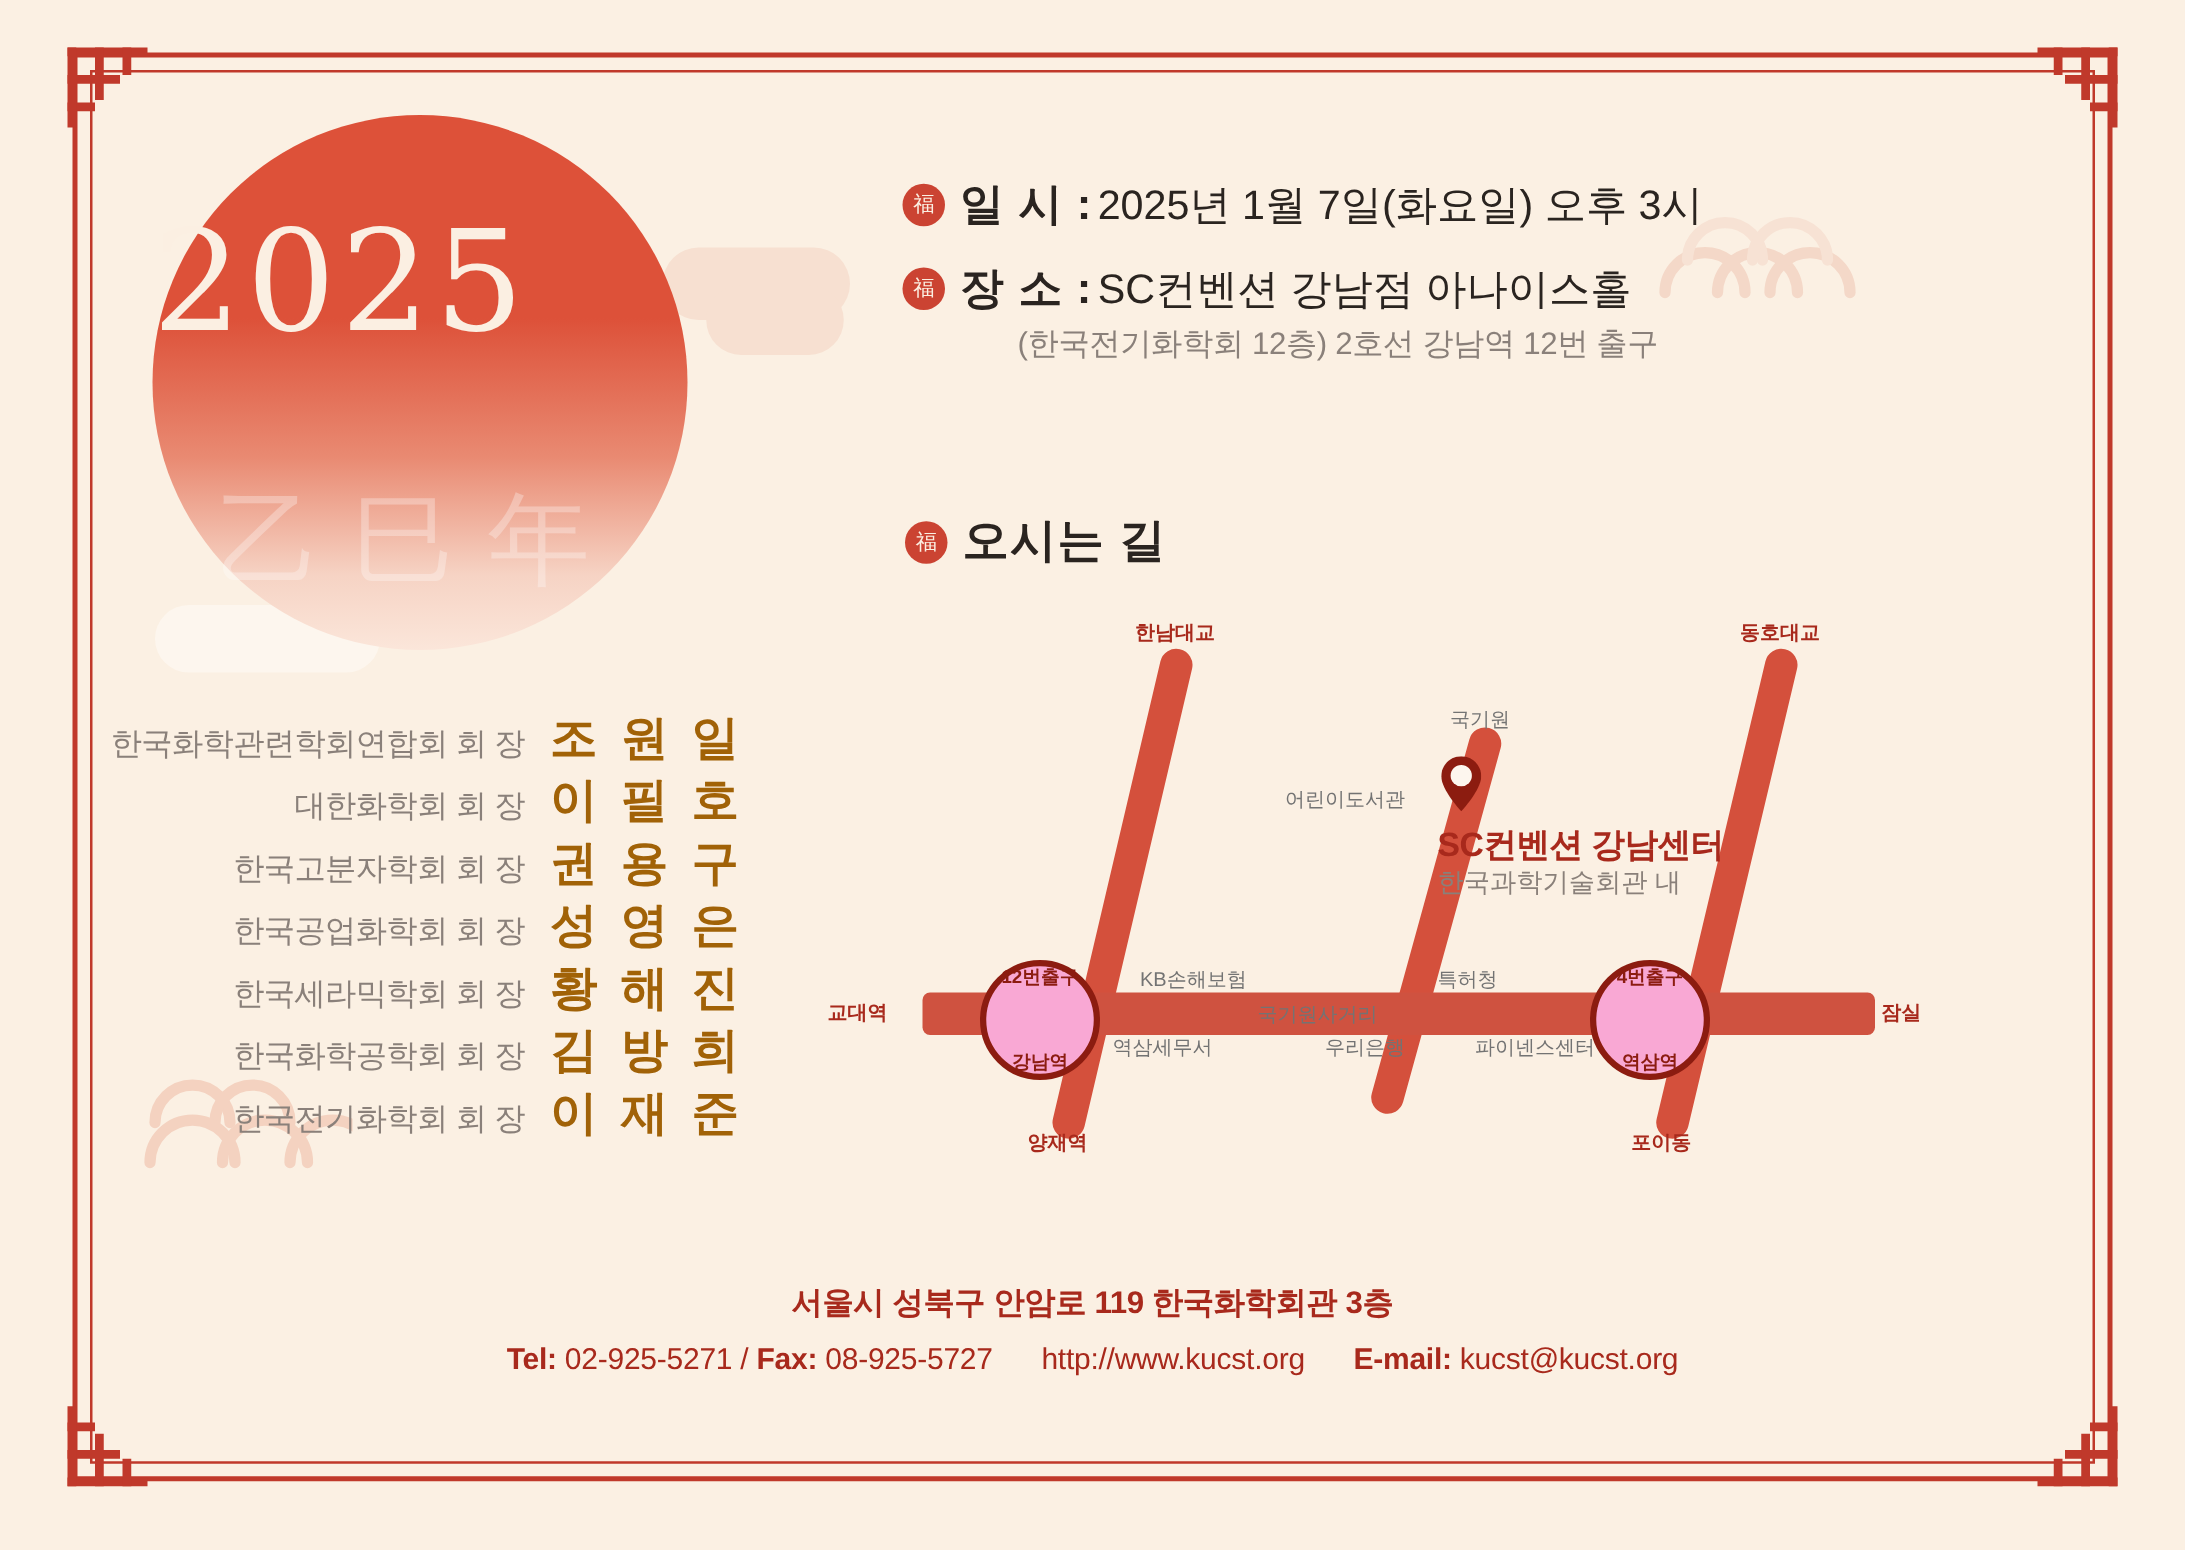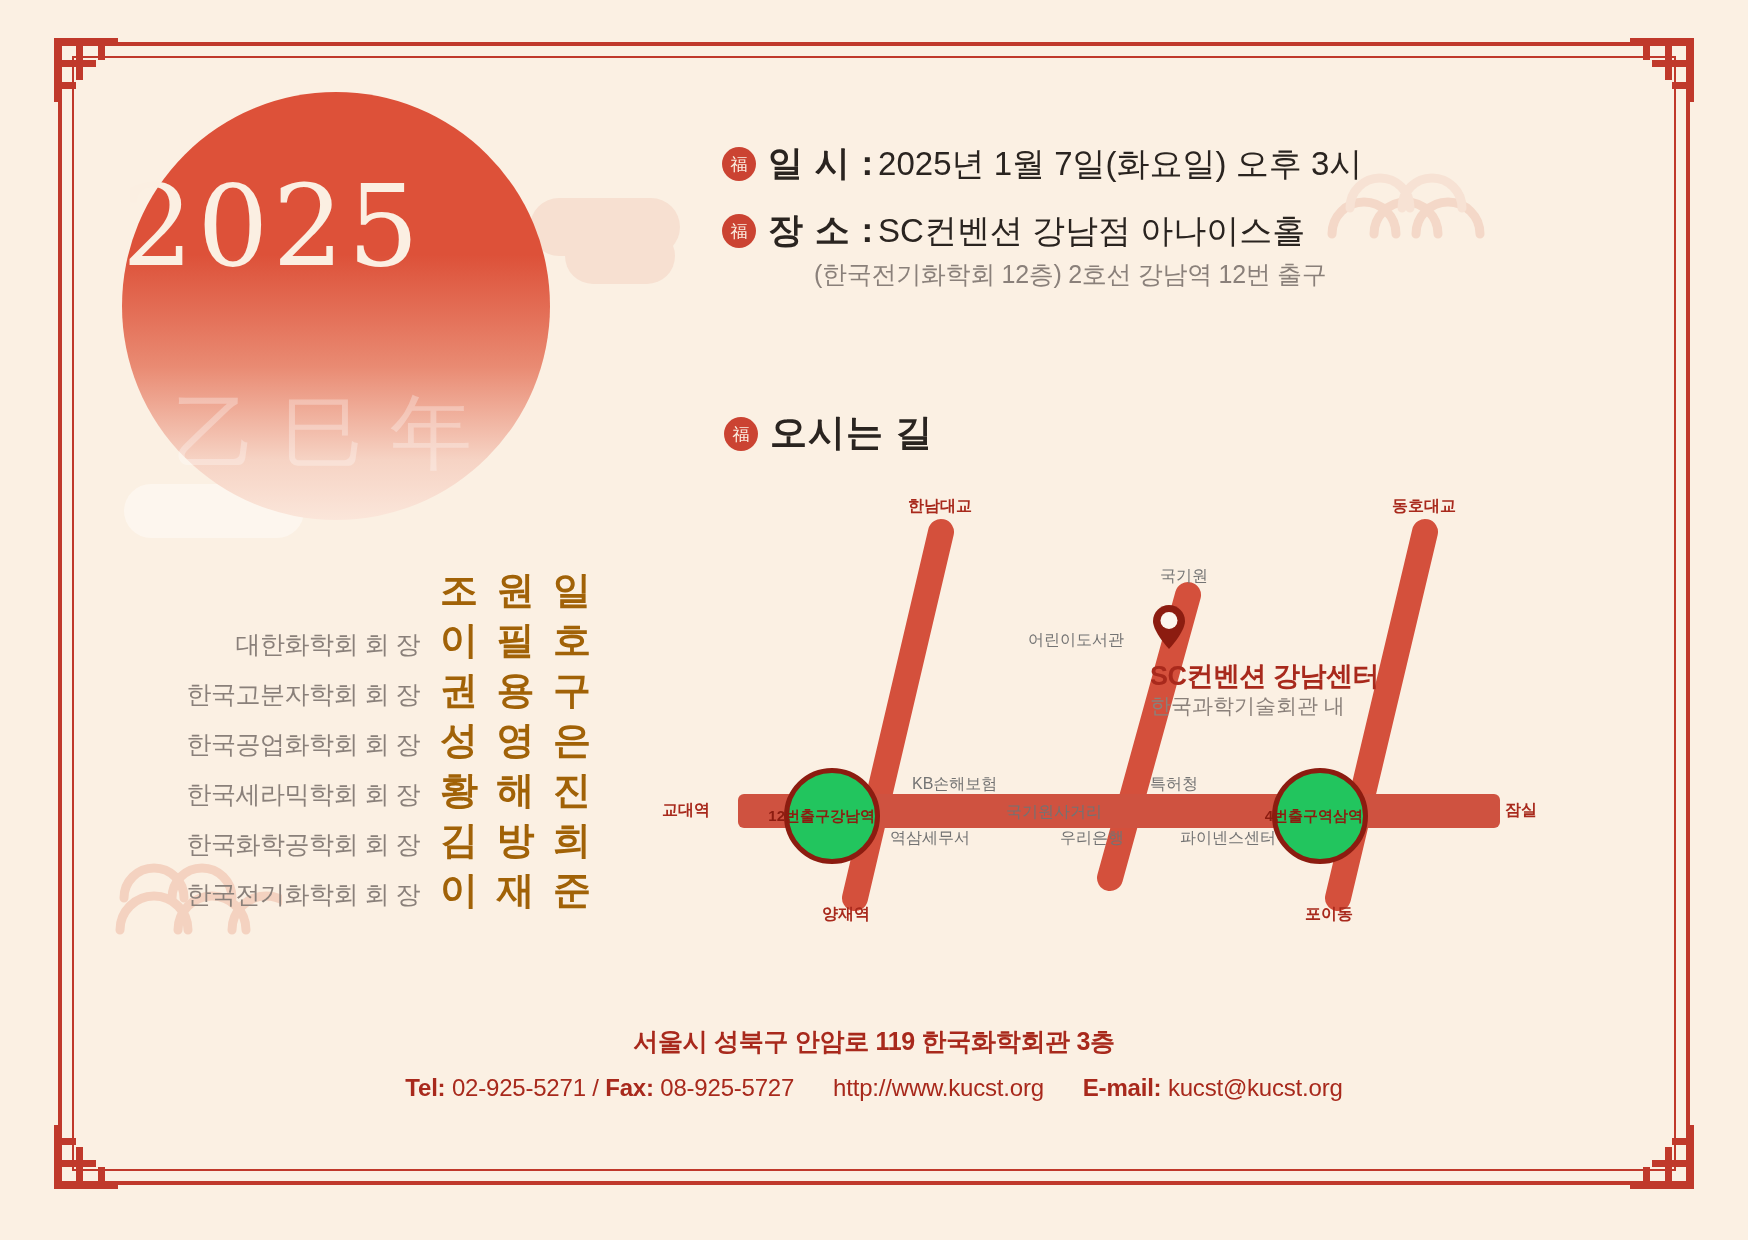--- a/index.html
+++ b/index.html
@@ -113,22 +113,22 @@
   .map{position:absolute; left:650px; top:480px; width:880px; height:470px;}
   .road{position:absolute; background:#d4503c; border-radius:20px;}
   .road-main{
     left:88px; top:314px; width:762px; height:34px;
     background:#cf5240; border-radius:6px;
   }
   .map-label{position:absolute; font-size:16px; color:#737373; white-space:nowrap;}
   .map-label.red{color:#a8291c; font-weight:700;}
   .station{
     position:absolute; width:86px; height:86px; border-radius:50%;
-    background:#22c55e; border:5px solid #8c1c10;
-    display:flex; flex-direction:row; align-items:center; justify-content:flex-end;
+    background:#f9a8d4; border:5px solid #8c1c10;
+    display:flex; flex-direction:column; align-items:center; justify-content:space-between;
     line-height:1.22;
   }
   .station span{font-size:15px; font-weight:700; color:#8c1c10; white-space:nowrap;}
   .pin{position:absolute; width:32px; height:44px;}
   .venue-title{
     position:absolute; font-size:27px; font-weight:700; color:#a8291c;
     white-space:nowrap; letter-spacing:-.5px;
   }
   .venue-sub{
     position:absolute; font-size:21px; color:#8a807a; white-space:nowrap;
@@ -242,20 +242,21 @@
   </div>
 
   <div class="route-head">
     <div class="bok">福</div>
     <div class="rh-text">오시는 길</div>
   </div>
 
   <div class="names">
 
     <div class="name-row">
+      <span class="org">한국화학관련학회연합회 회 장</span>
       <span class="person">조 원 일</span>
     </div>
     <div class="name-row">
       <span class="org">대한화학회 회 장</span>
       <span class="person">이 필 호</span>
     </div>
     <div class="name-row">
       <span class="org">한국고분자학회 회 장</span>
       <span class="person">권 용 구</span>
     </div>

